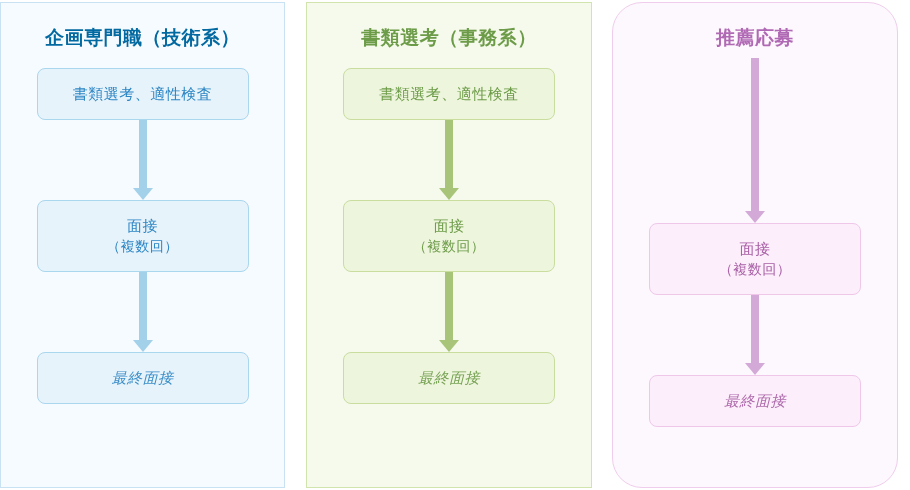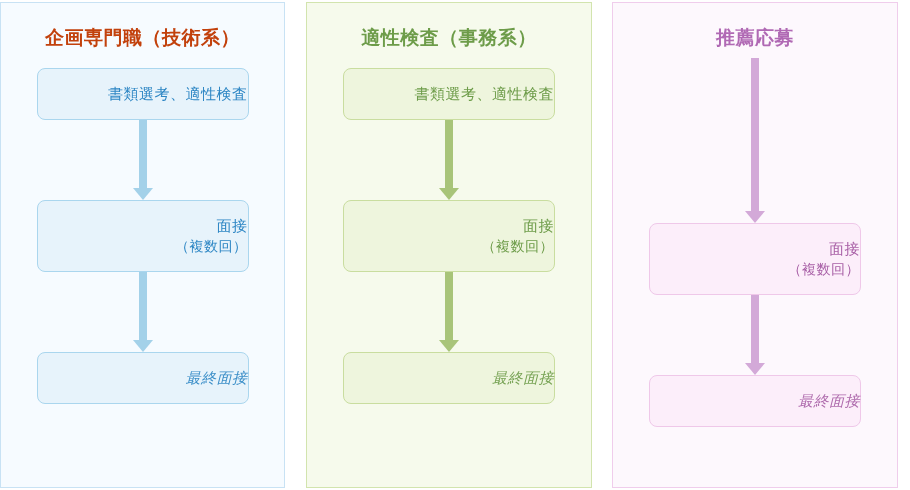--- a/index.html
+++ b/index.html
@@ -30,51 +30,51 @@
     height: 486px;
     margin-top: 2px;
     border-width: 1px;
     border-style: solid;
     display: flex;
     flex-direction: column;
     align-items: center;
   }
   .track.tech  { width: 289px; margin-left: 0px;  margin-right: 21px; }
   .track.admin { width: 290px; margin-right: 20px; }
-  .track.ref   { width: 290px; margin-right: 12px; }
+  .track.ref   { width: 290px; margin-right: 12px; border-radius: 30px; }
 
   .track.tech  { background: #f6fbff; border-color: #c8e2f4; }
   .track.admin { background: #f6faec; border-color: #d2e4ae; }
   .track.ref   { background: #fdf8fd; border-color: #f0cdec; }
 
   
   .track-title {
     font-size: 19px;
     font-weight: bold;
     letter-spacing: 0.5px;
     line-height: 1;
     margin-top: 25px;
     margin-bottom: 0;
     text-align: center;
     white-space: nowrap;
   }
-  .track.tech  .track-title { color: #c2410c; }
+  .track.tech  .track-title { color: #0369a1; }
   .track.admin .track-title { color: #6d9c49; }
   .track.ref   .track-title { color: #b069b4; }
 
   
   .stage {
     box-sizing: border-box;
     width: 212px;
     border-width: 1px;
     border-style: solid;
     border-radius: 8px;
     display: flex;
     flex-direction: column;
-    align-items: flex-end;
+    align-items: center;
     justify-content: center;
     text-align: center;
   }
   .stage.h-single { height: 52px; }
   .stage.h-double { height: 72px; }
 
   .track.tech  .stage { background: #e7f3fb; border-color: #aad6ee; }
   .track.admin .stage { background: #eef5dd; border-color: #c9dd9f; }
   .track.ref   .stage { background: #fceefa; border-color: #efc8e9; }
 
@@ -159,21 +159,21 @@
       <div class="shaft"></div>
       <div class="head"></div>
     </div>
 
     <div class="stage h-single final">
       <span class="stage-main">最終面接</span>
     </div>
   </section>
 
   <section class="track admin">
-    <h2 class="track-title">適性検査（事務系）</h2>
+    <h2 class="track-title">書類選考（事務系）</h2>
 
     <div class="gap-title-to-first"></div>
 
     <div class="stage h-single">
       <span class="stage-main">書類選考、適性検査</span>
     </div>
 
     <div class="arrow a1">
       <div class="shaft"></div>
       <div class="head"></div>

